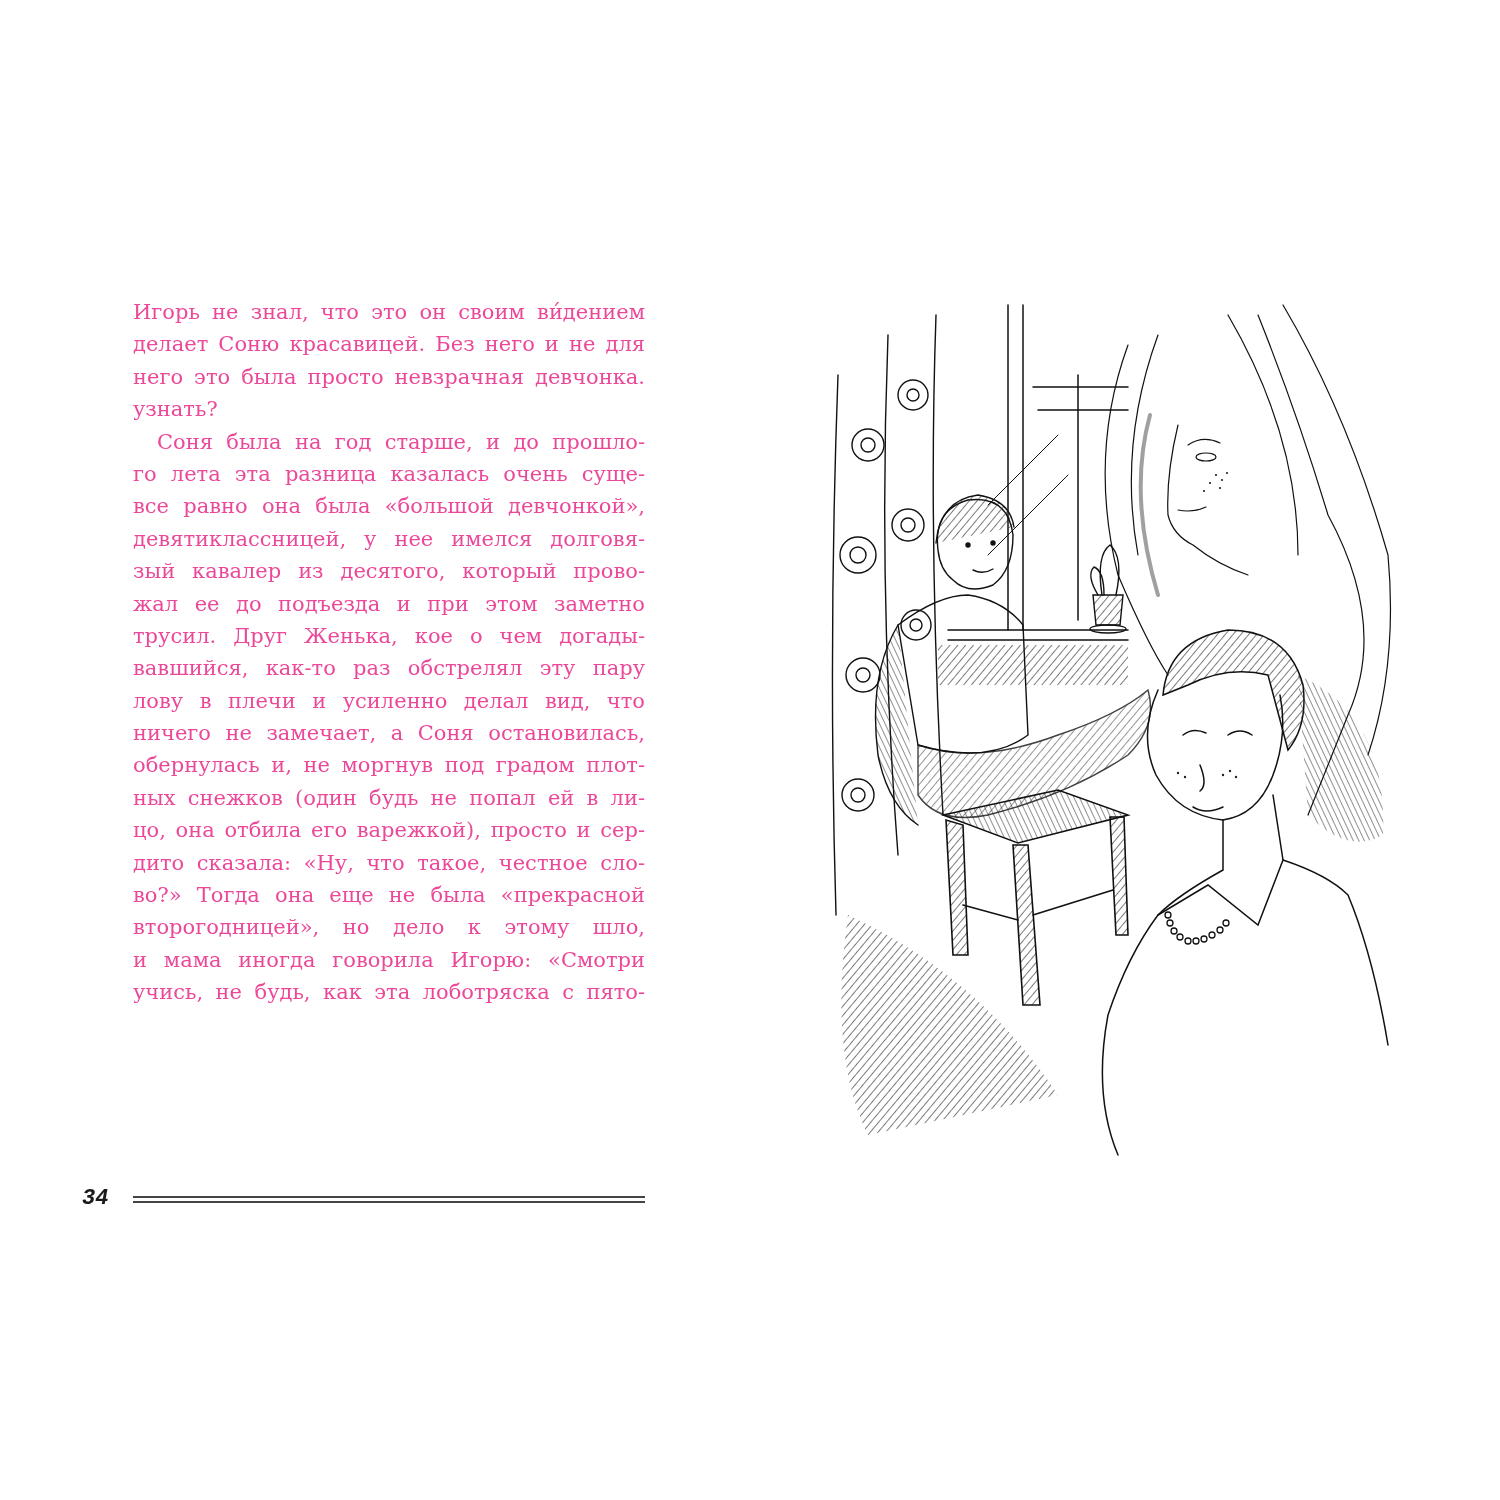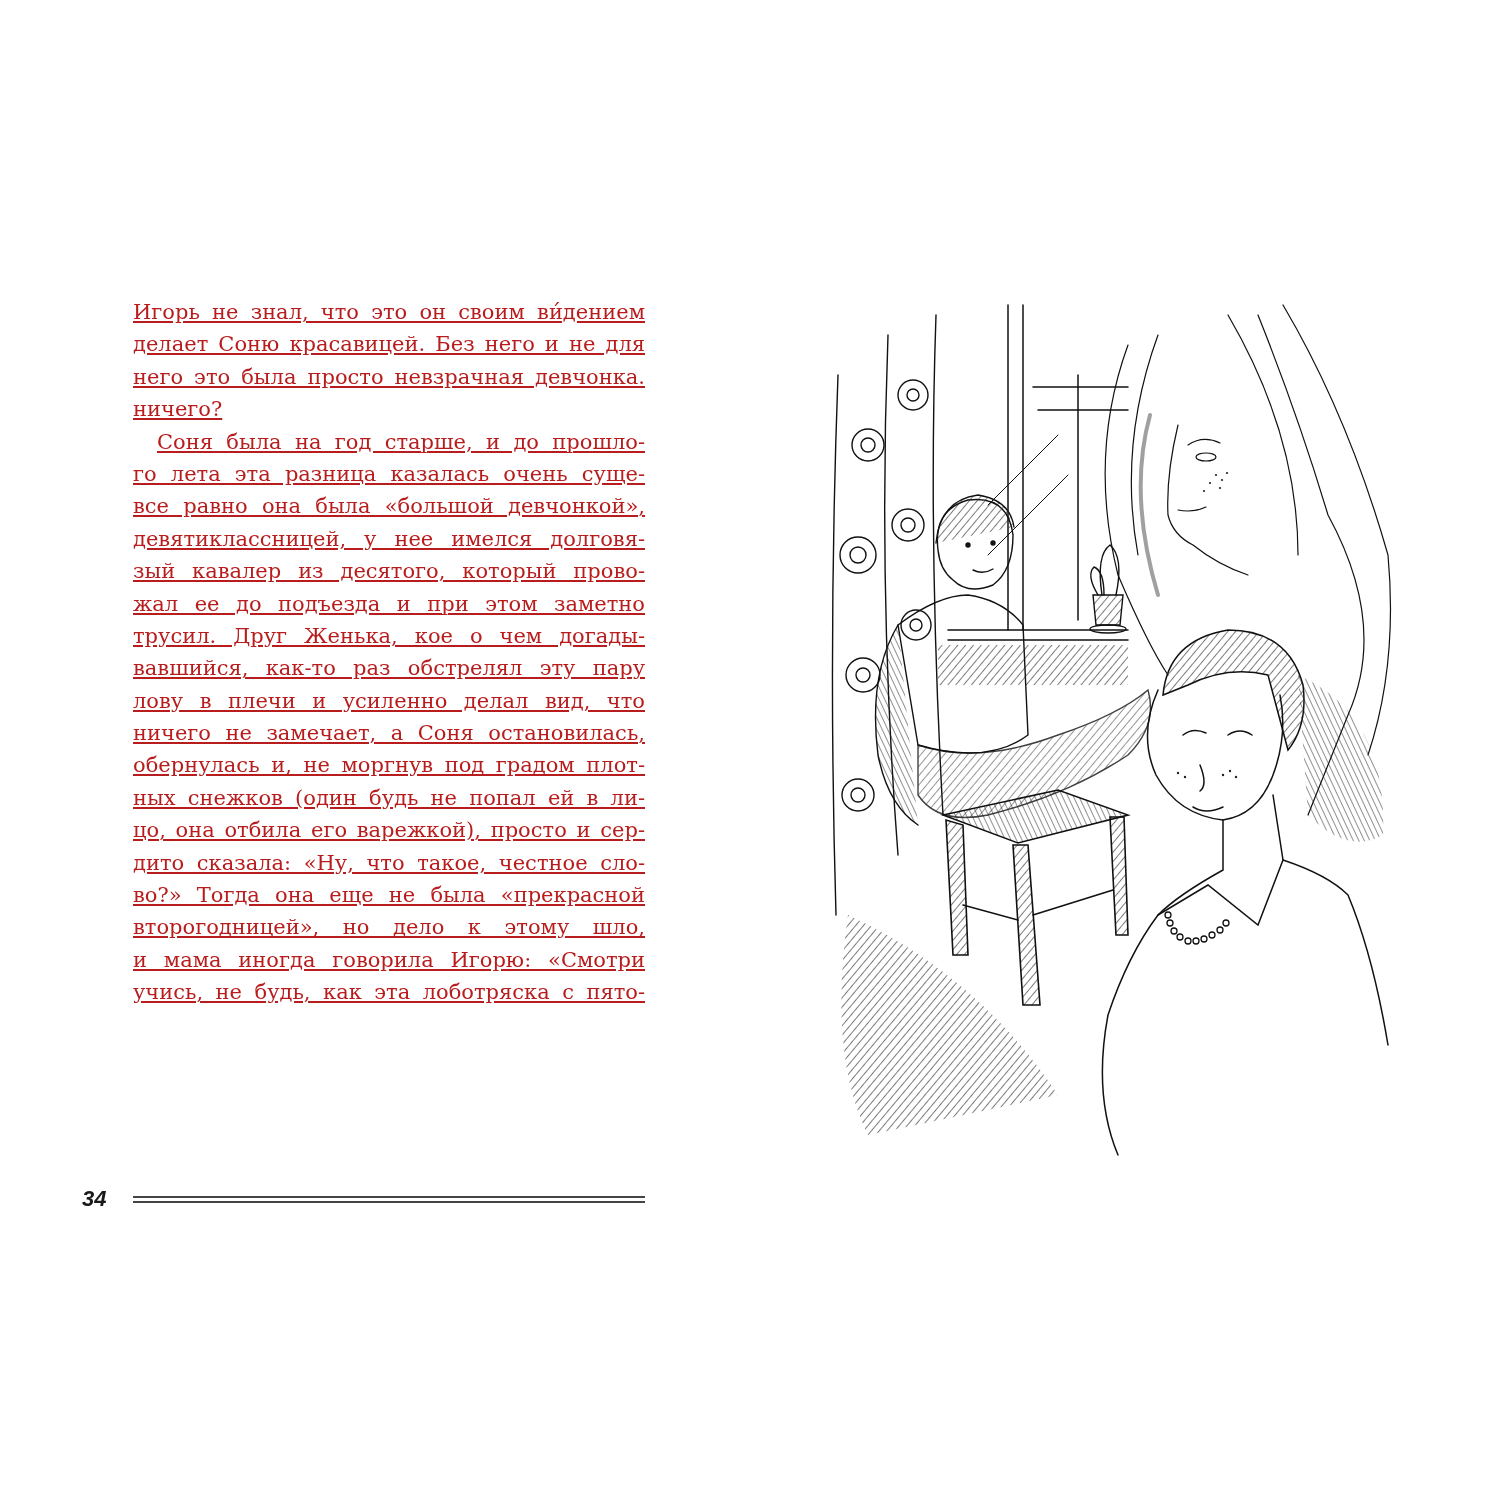--- a/index.html
+++ b/index.html
@@ -1,45 +1,45 @@
 <!DOCTYPE html>
 <html><head>
 <meta charset="utf-8">
 <style>
   html, body { margin: 0; padding: 0; background: #ffffff; }
   body { width: 1500px; height: 1500px; position: relative; overflow: hidden; }
   .page-text {
     position: absolute; left: 133px; top: 296px; width: 512px;
     font-family: "DejaVu Serif", "Liberation Serif", serif;
-    font-size: 21px; line-height: 32.4px; color: #b91c1c; text-decoration: underline;
+    font-size: 21px; line-height: 32.4px; color: #ec4899;
   }
   .line {
     display: block; white-space: nowrap; text-align: justify;
     text-align-last: justify; height: 32.4px;
   }
   .line.last { text-align-last: left; }
   .line.indent { padding-left: 24px; }
   .folio {
     position: absolute; left: 82px; top: 1186px;
-    font-family: Liberation Sans, sans-serif; font-weight: bold; font-style: italic;
+    font-family: Liberation Mono, monospace; font-weight: bold; font-style: italic;
     font-size: 22px; color: #1a1a1a;
   }
   .rule { position: absolute; left: 133px; width: 512px; height: 2px; background: #444; }
   .rule.r1 { top: 1196px; }
   .rule.r2 { top: 1201px; }
   .illustration { position: absolute; left: 828px; top: 295px; width: 575px; height: 875px; }
 </style>
 </head>
 <body>
 
 <div class="page-text" id="text">
     <span class="line">Игорь не знал, что это он своим ви́дением</span>
     <span class="line">делает Соню красавицей. Без него и не для</span>
     <span class="line">него это была просто невзрачная девчонка.</span>
-    <span class="line last">ничего?</span>
+    <span class="line last">узнать?</span>
     <span class="line indent">Соня была на год старше, и до прошло-</span>
     <span class="line">го лета эта разница казалась очень суще-</span>
     <span class="line">все равно она была «большой девчонкой»,</span>
     <span class="line">девятиклассницей, у нее имелся долговя-</span>
     <span class="line">зый кавалер из десятого, который прово-</span>
     <span class="line">жал ее до подъезда и при этом заметно</span>
     <span class="line">трусил. Друг Женька, кое о чем догады-</span>
     <span class="line">вавшийся, как-то раз обстрелял эту пару</span>
     <span class="line">лову в плечи и усиленно делал вид, что</span>
     <span class="line">ничего не замечает, а Соня остановилась,</span>

